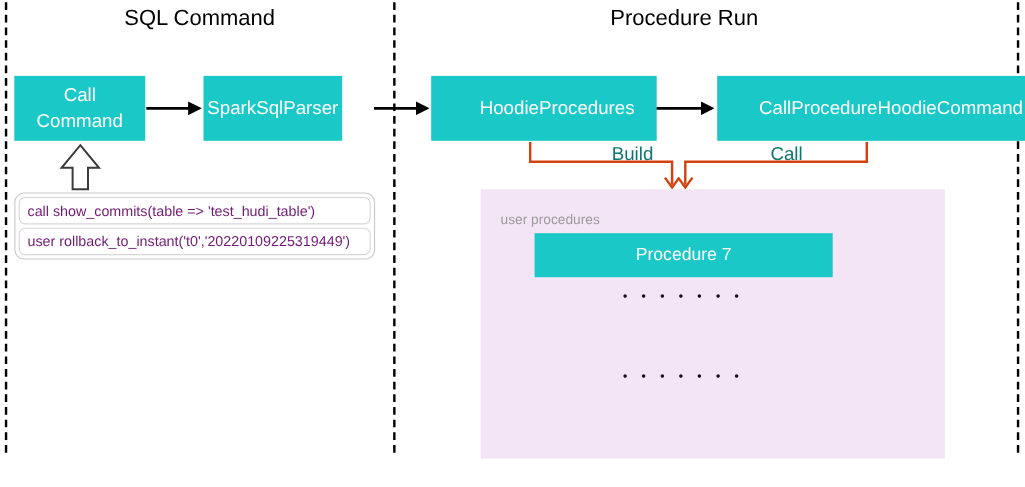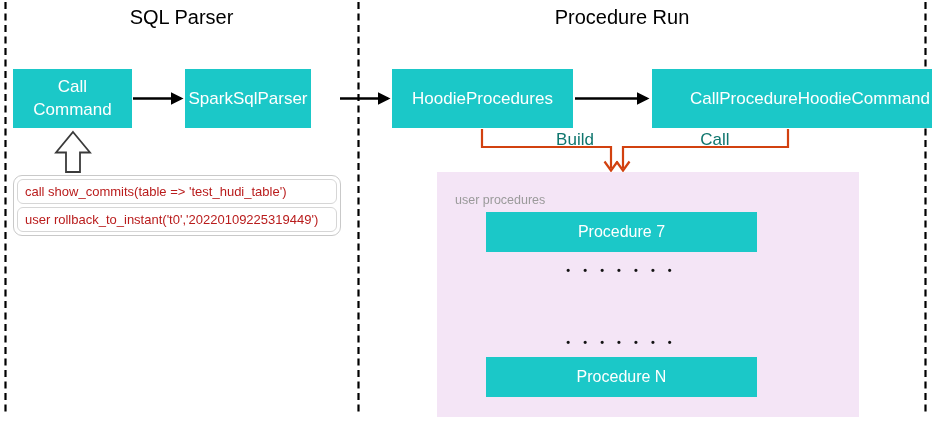--- a/index.html
+++ b/index.html
@@ -14,33 +14,33 @@
   .hollow-arrow{fill:#fff;stroke:#3a3a3a;stroke-width:1.8;stroke-linejoin:miter;}
 
   .section-title{position:absolute;top:6px;font-size:20px;color:#000;text-align:center;}
   .title-left{left:5px;width:353px;}
   .title-right{left:338px;width:568px;}
 
   .node{position:absolute;top:69px;height:59px;background:var(--teal,#1BC8C8);color:#fff;
         display:flex;align-items:center;justify-content:center;font-size:17px;text-align:center;}
   .node-call{left:13px;width:119px;white-space:pre-line;line-height:1.3;}
   .node-spark{left:185px;width:126px;}
-  .node-hoodie{left:392px;width:181px;}
+  .node-hoodie{left:392px;width:181px;padding-left:24px;}
   .node-cphc{left:652px;width:316px;}
 
   .edge-label{position:absolute;top:130px;width:70px;font-size:17px;color:#0f766e;text-align:center;}
   .label-build{left:540px;}
   .label-call{left:680px;}
 
   .sql-panel{position:absolute;left:13px;top:175px;width:328px;box-sizing:border-box;
              background:#fff;border:1px solid #c9c9c9;border-radius:9px;overflow:hidden;}
   .sql-header{background:#f5f5f5;border-bottom:1px solid #d6d6d6;padding:5px 11px 4px 11px;
               font-size:15.5px;color:#111;}
   .sql-row{margin:3px;border:1px solid #d6d6d6;border-radius:6px;background:#fff;
-           padding:4px 7px;font-size:13px;color:#b91c1c;white-space:nowrap;}
+           padding:4px 7px;font-size:13px;color:#701a75;white-space:nowrap;}
 
   .pink-box{position:absolute;left:437px;top:172px;width:422px;height:245px;
             background:var(--pink,#F4E5F6);}
   .up-label{position:absolute;left:18px;top:21px;font-size:12.5px;color:var(--graytext,#9A9A9A);}
   .proc{position:absolute;left:49px;width:271px;height:40px;background:var(--teal,#1BC8C8);
         color:#fff;display:flex;align-items:center;justify-content:center;font-size:16px;}
   .proc-1{top:40px;}
   .proc-2{top:112px;}
   .proc-n{top:185px;}
   .dots{position:absolute;left:49px;width:271px;height:16px;text-align:center;
@@ -69,21 +69,21 @@
     <line class="black-arrow" x1="575" y1="98.5" x2="647" y2="98.5" marker-end="url(#mBlack)"></line>
 
     <polygon class="hollow-arrow" points="73,132 90,152.5 80,152.5 80,172 66,172 66,152.5 56,152.5"></polygon>
 
     <path class="orange-line" d="M482,129 L482,147 L611,147 L611,168"></path>
     <path class="orange-line" d="M604.5,161.5 L611,170.5 L617.5,161.5"></path>
     <path class="orange-line" d="M788,129 L788,147 L623,147 L623,168"></path>
     <path class="orange-line" d="M616.5,161.5 L623,170.5 L629.5,161.5"></path>
   </svg>
 
-  <div class="section-title title-left">SQL Parser</div>
+  <div class="section-title title-left">SQL Command</div>
   <div class="section-title title-right">Procedure Run</div>
 
   <div class="node node-call">Call
 Command</div>
   <div class="node node-spark">SparkSqlParser</div>
   <div class="node node-hoodie">HoodieProcedures</div>
   <div class="node node-cphc">CallProcedureHoodieCommand</div>
 
   <div class="edge-label label-build">Build</div>
   <div class="edge-label label-call">Call</div>
@@ -91,16 +91,15 @@
   <div class="sql-panel">
     <div class="sql-row">call show_commits(table =&gt; 'test_hudi_table')</div>
     <div class="sql-row">user rollback_to_instant('t0','20220109225319449')</div>
   </div>
 
   <div class="pink-box">
     <div class="up-label">user procedures</div>
     <div class="proc proc-1">Procedure 7</div>
     <div class="dots dots-1">• • • • • • •</div>
     <div class="dots dots-2">• • • • • • •</div>
-    <div class="proc proc-n">Procedure N</div>
   </div>
 
 </div>
 
 </body></html>

